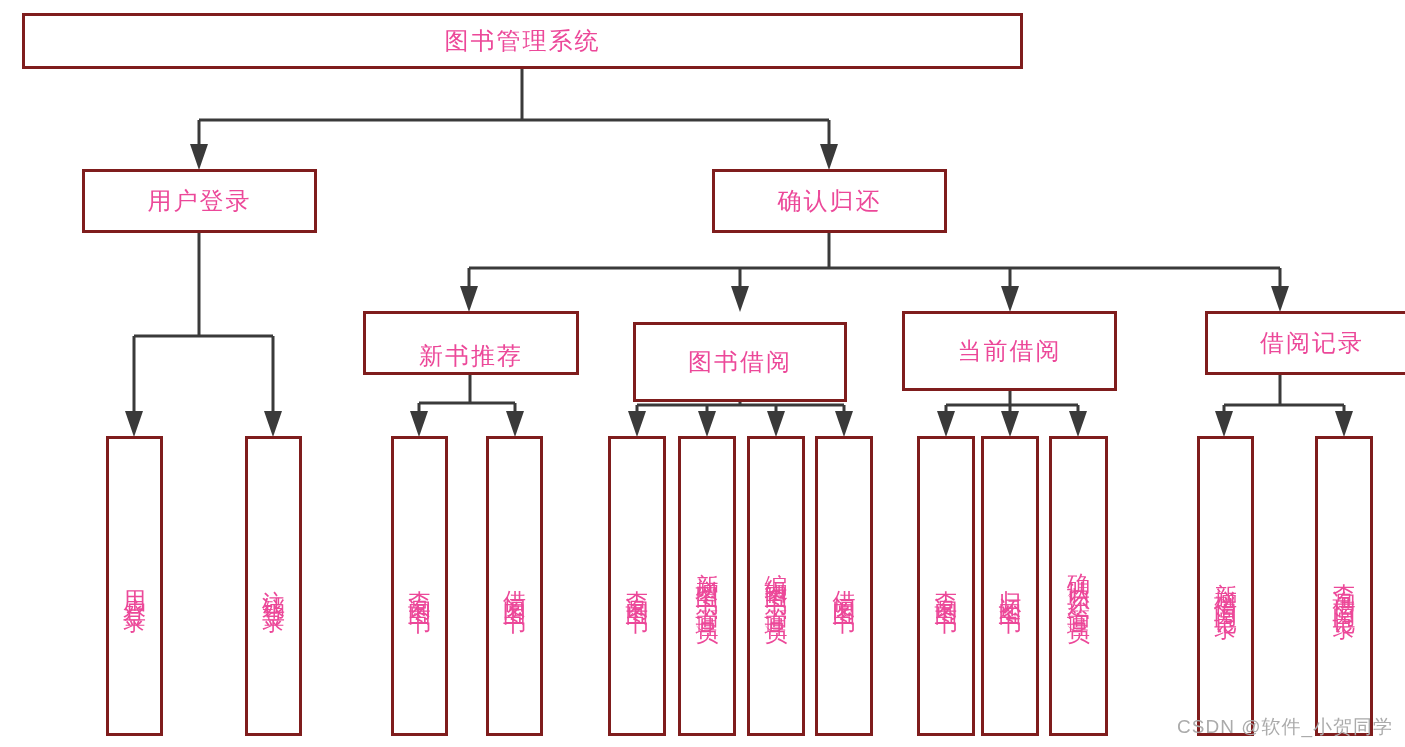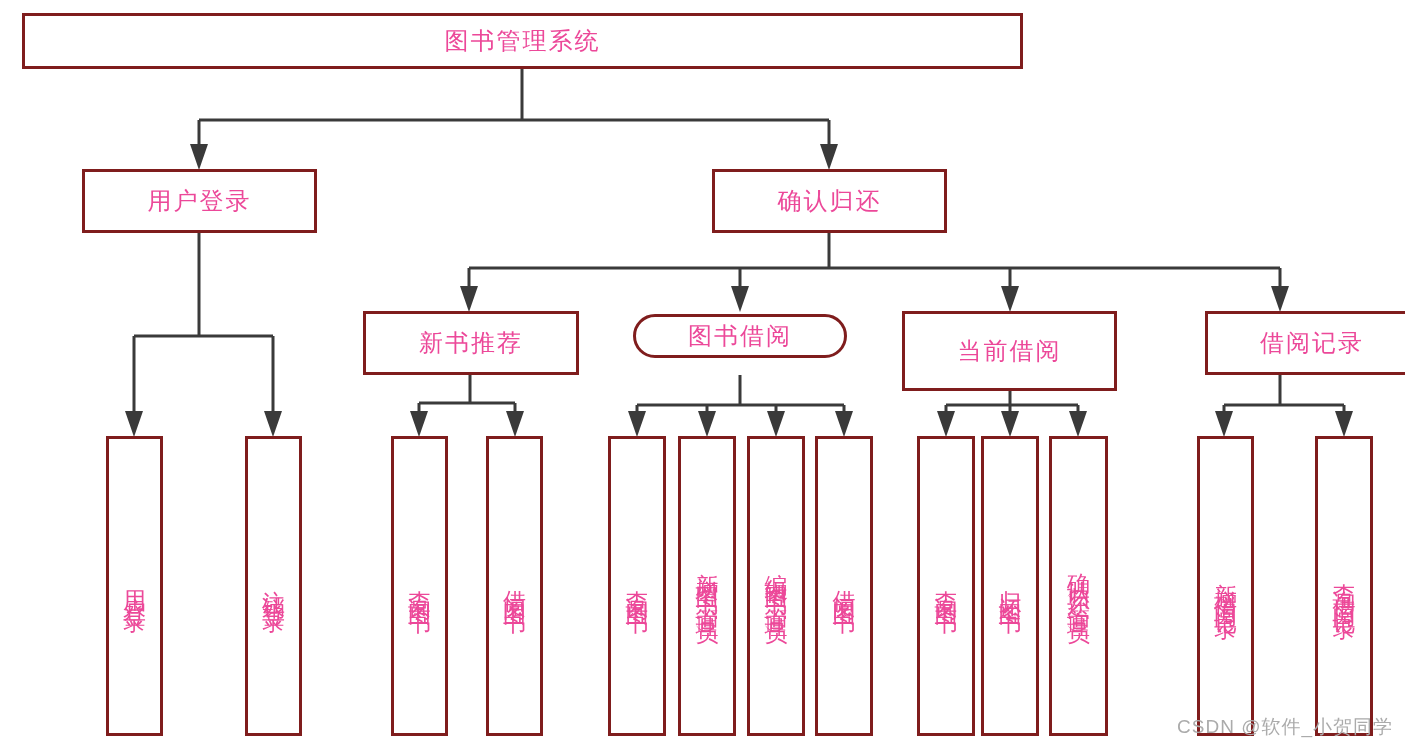--- a/index.html
+++ b/index.html
@@ -31,22 +31,22 @@
     letter-spacing:7px;
     line-height:1;
     white-space:nowrap;
   }
   
   .n-root{left:22px;top:13px;width:1001px;height:56px;}
   
   .n-user-login{left:82px;top:169px;width:235px;height:64px;}
   .n-book-mgmt{left:712px;top:169px;width:235px;height:64px;}
   
-  .n-new-book{left:363px;top:311px;width:216px;height:64px;}
-  .n-book-borrow{left:633px;top:314px;width:214px;height:44px;border-radius:31px;}
+  .n-new-book{left:363px;top:311px;width:216px;height:64px;align-items:flex-end;}
+  .n-book-borrow{left:633px;top:322px;width:214px;height:80px;}
   .n-cur-borrow{left:902px;top:311px;width:215px;height:80px;}
   .n-borrow-rec{left:1170px;top:311px;width:214px;height:64px;margin-left:35px;}
   
   .v-node{top:436px;height:300px;}
   .l-user-login{left:106px;width:57px;}
   .l-logout{left:245px;width:57px;}
   .l-query1{left:391px;width:57px;}
   .l-borrow1{left:486px;width:57px;}
   .l-query2{left:608px;width:58px;}
   .l-add-book{left:678px;width:58px;}

